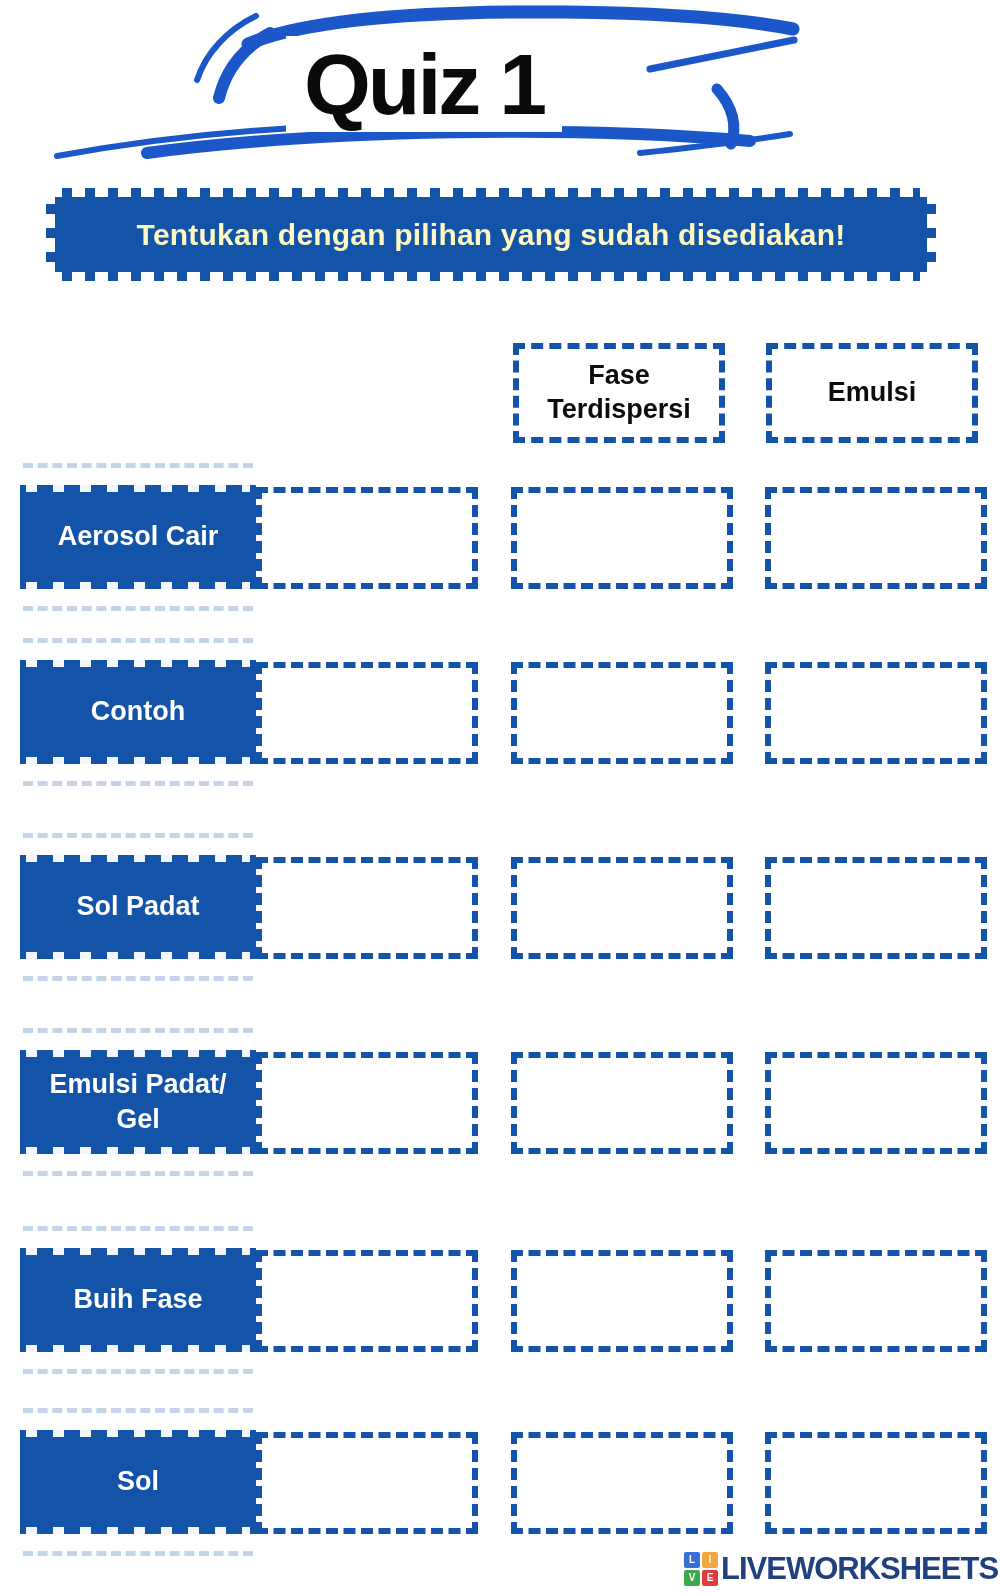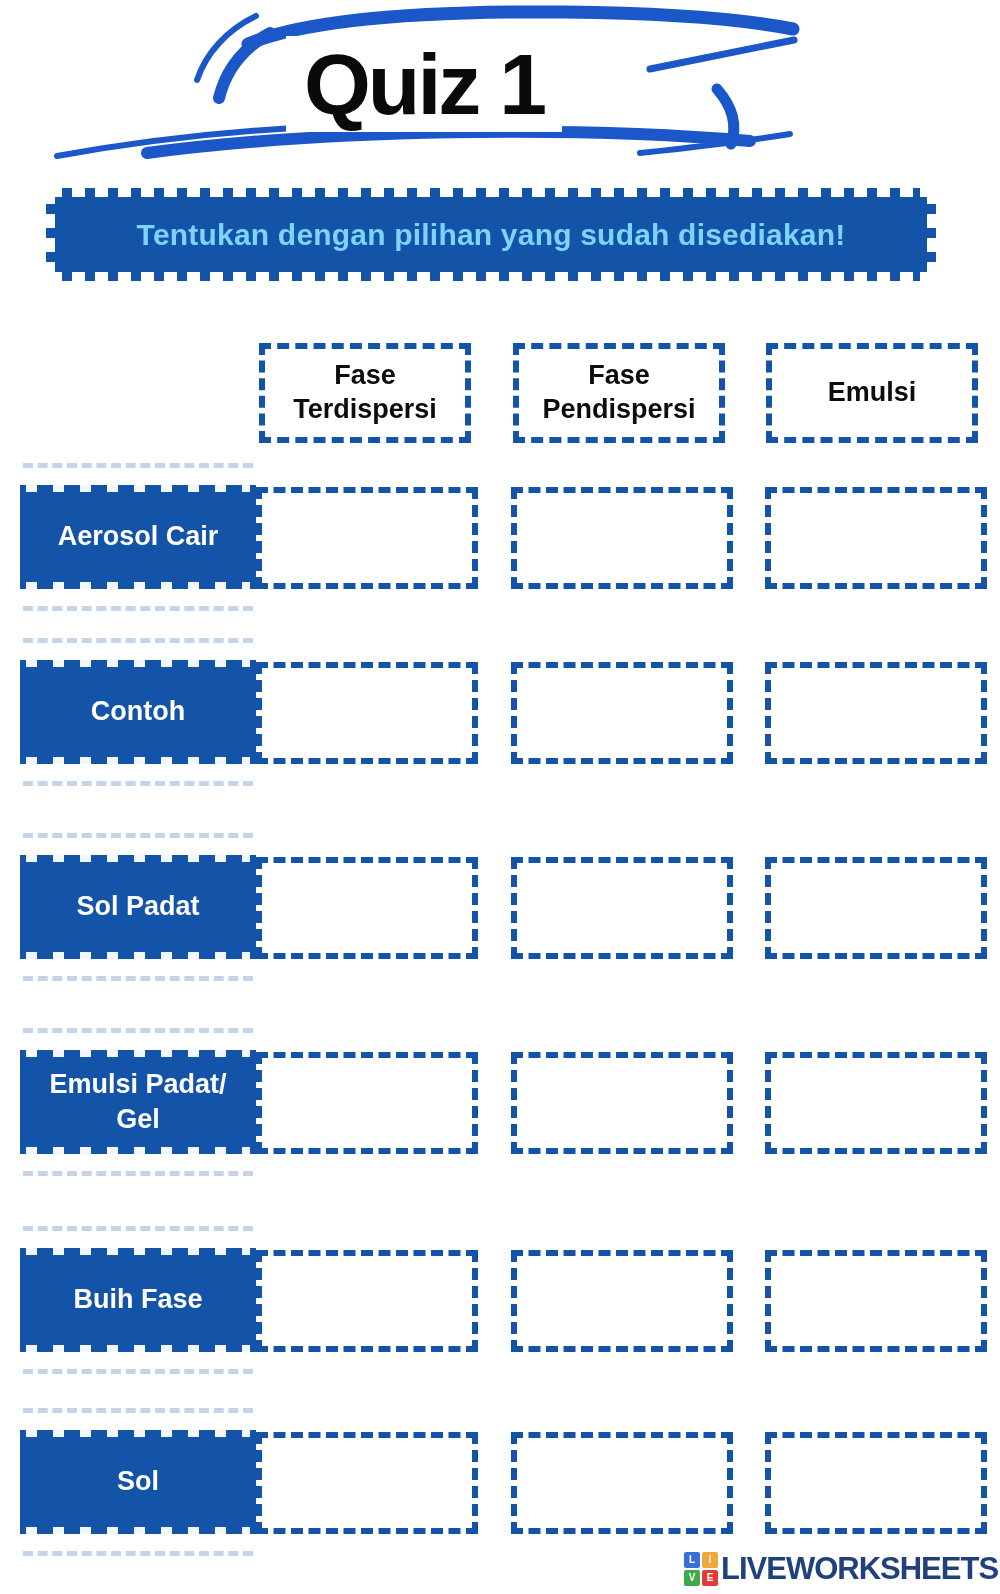--- a/index.html
+++ b/index.html
@@ -39,21 +39,21 @@
   }
   .banner::before{top:-9px;}
   .banner::after{bottom:-9px;}
   .banner .tick-v{
     position:absolute;top:7px;bottom:7px;width:9px;
     background:repeating-linear-gradient(180deg,var(--primary-blue) 0 10px,transparent 10px 24px);
   }
   .banner .tick-left{left:-9px;}
   .banner .tick-right{right:-9px;}
   .banner-text{
-    color:#7dd3fc;font-size:30px;font-weight:800;letter-spacing:.2px;text-align:left;
+    color:#fef9c3;font-size:30px;font-weight:800;letter-spacing:.2px;text-align:left;
   }
 
   
   .header-box{
     position:absolute;top:343px;height:100px;width:212px;
     border:6px dashed var(--primary-blue);background:#fff;
     display:flex;align-items:center;justify-content:center;text-align:center;
     font-size:27px;line-height:1.25;font-weight:800;color:#0d0d0d;
     padding:4px 8px;
   }
@@ -122,22 +122,21 @@
   </svg>
 
   <div class="title"><span>Quiz 1</span></div>
 
   <div class="banner">
     <span class="tick-v tick-left"></span>
     <span class="tick-v tick-right"></span>
     <div class="banner-text">Tentukan dengan pilihan yang sudah disediakan!</div>
   </div>
 
-  <div class="header-box hcol1">Fase Terdispersi</div>
-  <div class="header-box hcol2">Fase Pendispersi</div>
+  <div class="header-box hcol2">Fase Terdispersi</div>
   <div class="header-box hcol3">Emulsi</div>
 
   <div class="row" style="top:485px">
     <div class="row-label">
       <span class="ghost"></span>
       <span class="label-text">Aerosol Cair</span>
     </div>
     <div class="cell c1"></div>
     <div class="cell c2"></div>
     <div class="cell c3"></div>

